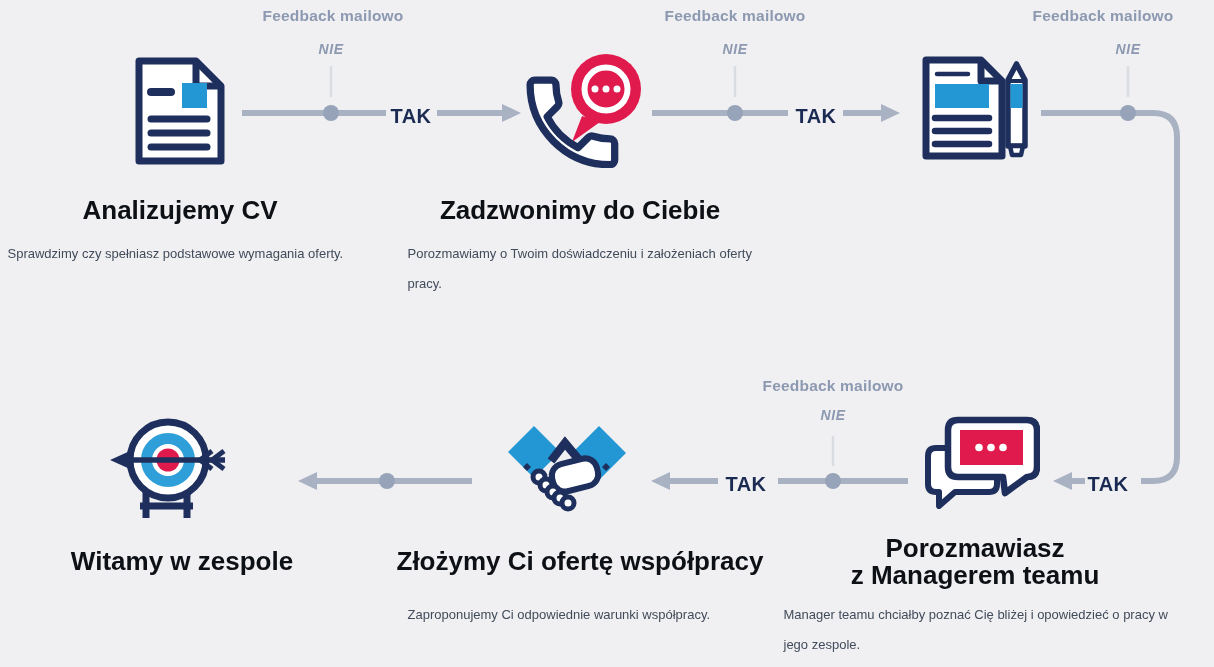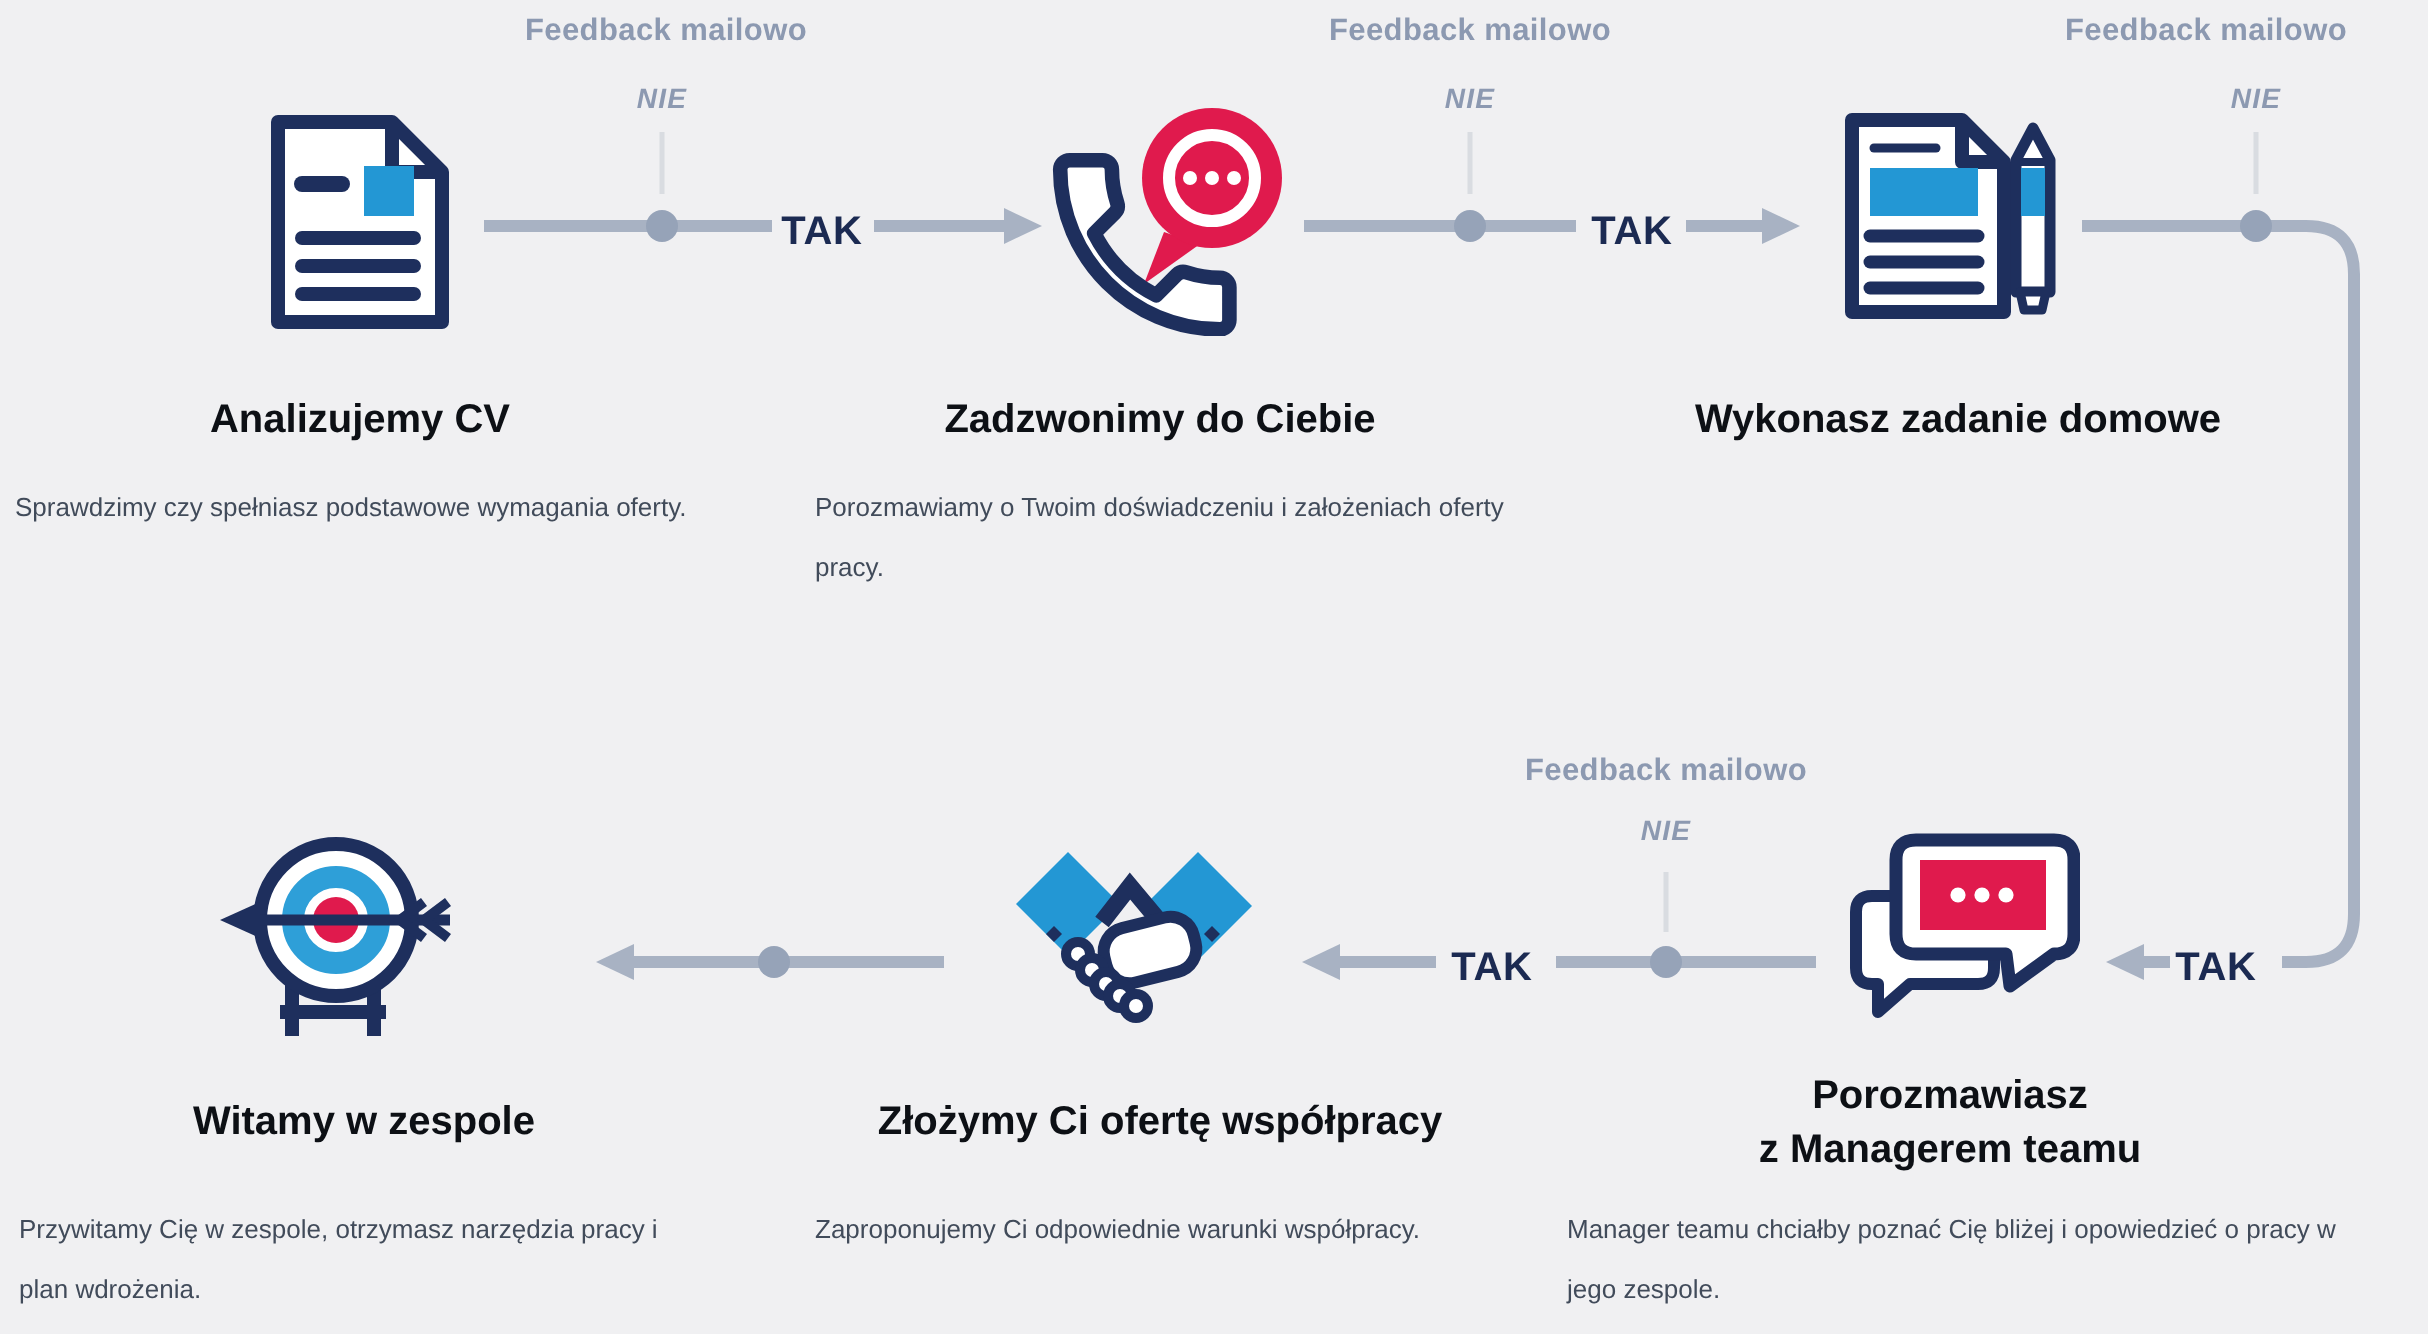--- a/index.html
+++ b/index.html
@@ -12,21 +12,21 @@
   #connectors{position:absolute;left:0;top:0;}
   .conn{stroke:#a8b2c3;stroke-width:6;fill:none;}
   .head{fill:#a8b2c3;stroke:none;}
   .branch{stroke:#d9dce1;stroke-width:2.5;}
   .node{fill:#96a3b8;stroke:none;}
   .flow-label{position:absolute;transform:translateX(-50%);white-space:nowrap;font-weight:bold;}
   .feedback{font-size:15.5px;color:#8c99b1;letter-spacing:.2px;}
   .nie{font-size:14px;color:#8c99b1;letter-spacing:.6px;font-style:italic;}
   .tak{font-size:20px;color:#1b2a52;letter-spacing:.4px;}
   .step-title{position:absolute;transform:translateX(-50%);margin:0;
-    font-size:20px;font-weight:bold;color:#0d1015;white-space:nowrap;
+    font-size:26px;font-weight:bold;color:#0d1015;white-space:nowrap;
     text-align:center;line-height:27px;}
   .step-desc{position:absolute;transform:translateX(-50%);margin:0;
     font-size:13px;color:#414b5a;text-align:left;line-height:30px;}
   .icon{position:absolute;line-height:0;}
 </style>
 </head>
 <body>
 
 <div id="canvas">
 
@@ -117,21 +117,20 @@
       <rect x="13" y="32" width="54" height="24" fill="#2397d4"></rect>
       <line x1="13" y1="66" x2="67" y2="66" stroke="#1e2f5d" stroke-width="6.5" stroke-linecap="round"></line>
       <line x1="13" y1="79" x2="67" y2="79" stroke="#1e2f5d" stroke-width="6.5" stroke-linecap="round"></line>
       <line x1="13" y1="92" x2="67" y2="92" stroke="#1e2f5d" stroke-width="6.5" stroke-linecap="round"></line>
       <path d="M86,28 L94.5,12 L103,28 V94 H86 Z" fill="#ffffff" stroke="#1e2f5d" stroke-width="5.5" stroke-linejoin="round"></path>
       <line x1="87" y1="29" x2="102" y2="29" stroke="#1e2f5d" stroke-width="4"></line>
       <rect x="88.5" y="32" width="12" height="24" fill="#2397d4"></rect>
       <path d="M88,94 H101 L99,103 H90 Z" fill="#ffffff" stroke="#1e2f5d" stroke-width="4.5" stroke-linejoin="round"></path>
     </svg>
   </div>
-  <h3 class="step-title" style="left:979px;top:197px;">Wykonasz zadanie domowe</h3>
 
   <div class="icon" style="left:925px;top:413px;">
     <svg width="115" height="96" viewBox="0 0 115 96">
       <path d="M11,35 H64 Q72,35 72,43 V71 Q72,79 64,79 H30 L14,93 V79 H11 Q3,79 3,71 V43 Q3,35 11,35 Z" fill="#ffffff" stroke="#1e2f5d" stroke-width="6" stroke-linejoin="round"></path>
       <path d="M33,7 H102 Q112,7 112,17 V54 Q112,64 102,64 L80,80 L78,64 H33 Q23,64 23,54 V17 Q23,7 33,7 Z" fill="#ffffff" stroke="#1e2f5d" stroke-width="6.5" stroke-linejoin="round"></path>
       <rect x="35" y="17" width="63" height="35" fill="#e01a4d"></rect>
       <circle cx="54" cy="34.5" r="3.8" fill="#ffffff"></circle>
       <circle cx="66" cy="34.5" r="3.8" fill="#ffffff"></circle>
       <circle cx="78" cy="34.5" r="3.8" fill="#ffffff"></circle>
     </svg>
@@ -170,15 +169,14 @@
       <circle cx="63" cy="42" r="38" fill="#ffffff" stroke="#1e2f5d" stroke-width="7"></circle>
       <circle cx="63" cy="42" r="21.5" fill="#ffffff" stroke="#2e9fd8" stroke-width="11"></circle>
       <circle cx="63" cy="42" r="11.5" fill="#e01a4d"></circle>
       <line x1="14" y1="42" x2="120" y2="42" stroke="#1e2f5d" stroke-width="5.5"></line>
       <polygon points="5,42 25,33 25,51" fill="#1e2f5d"></polygon>
       <path d="M107,33 L95,42 L107,51" fill="none" stroke="#1e2f5d" stroke-width="5"></path>
       <path d="M119,33 L107,42 L119,51" fill="none" stroke="#1e2f5d" stroke-width="5"></path>
     </svg>
   </div>
   <h3 class="step-title" style="left:182px;top:548px;">Witamy w zespole</h3>
-  <p class="step-desc" style="left:182px;top:600px;width:345px;">Przywitamy Cię w zespole, otrzymasz narzędzia pracy i plan wdrożenia.</p>
 
 </div>
 
 </body></html>

